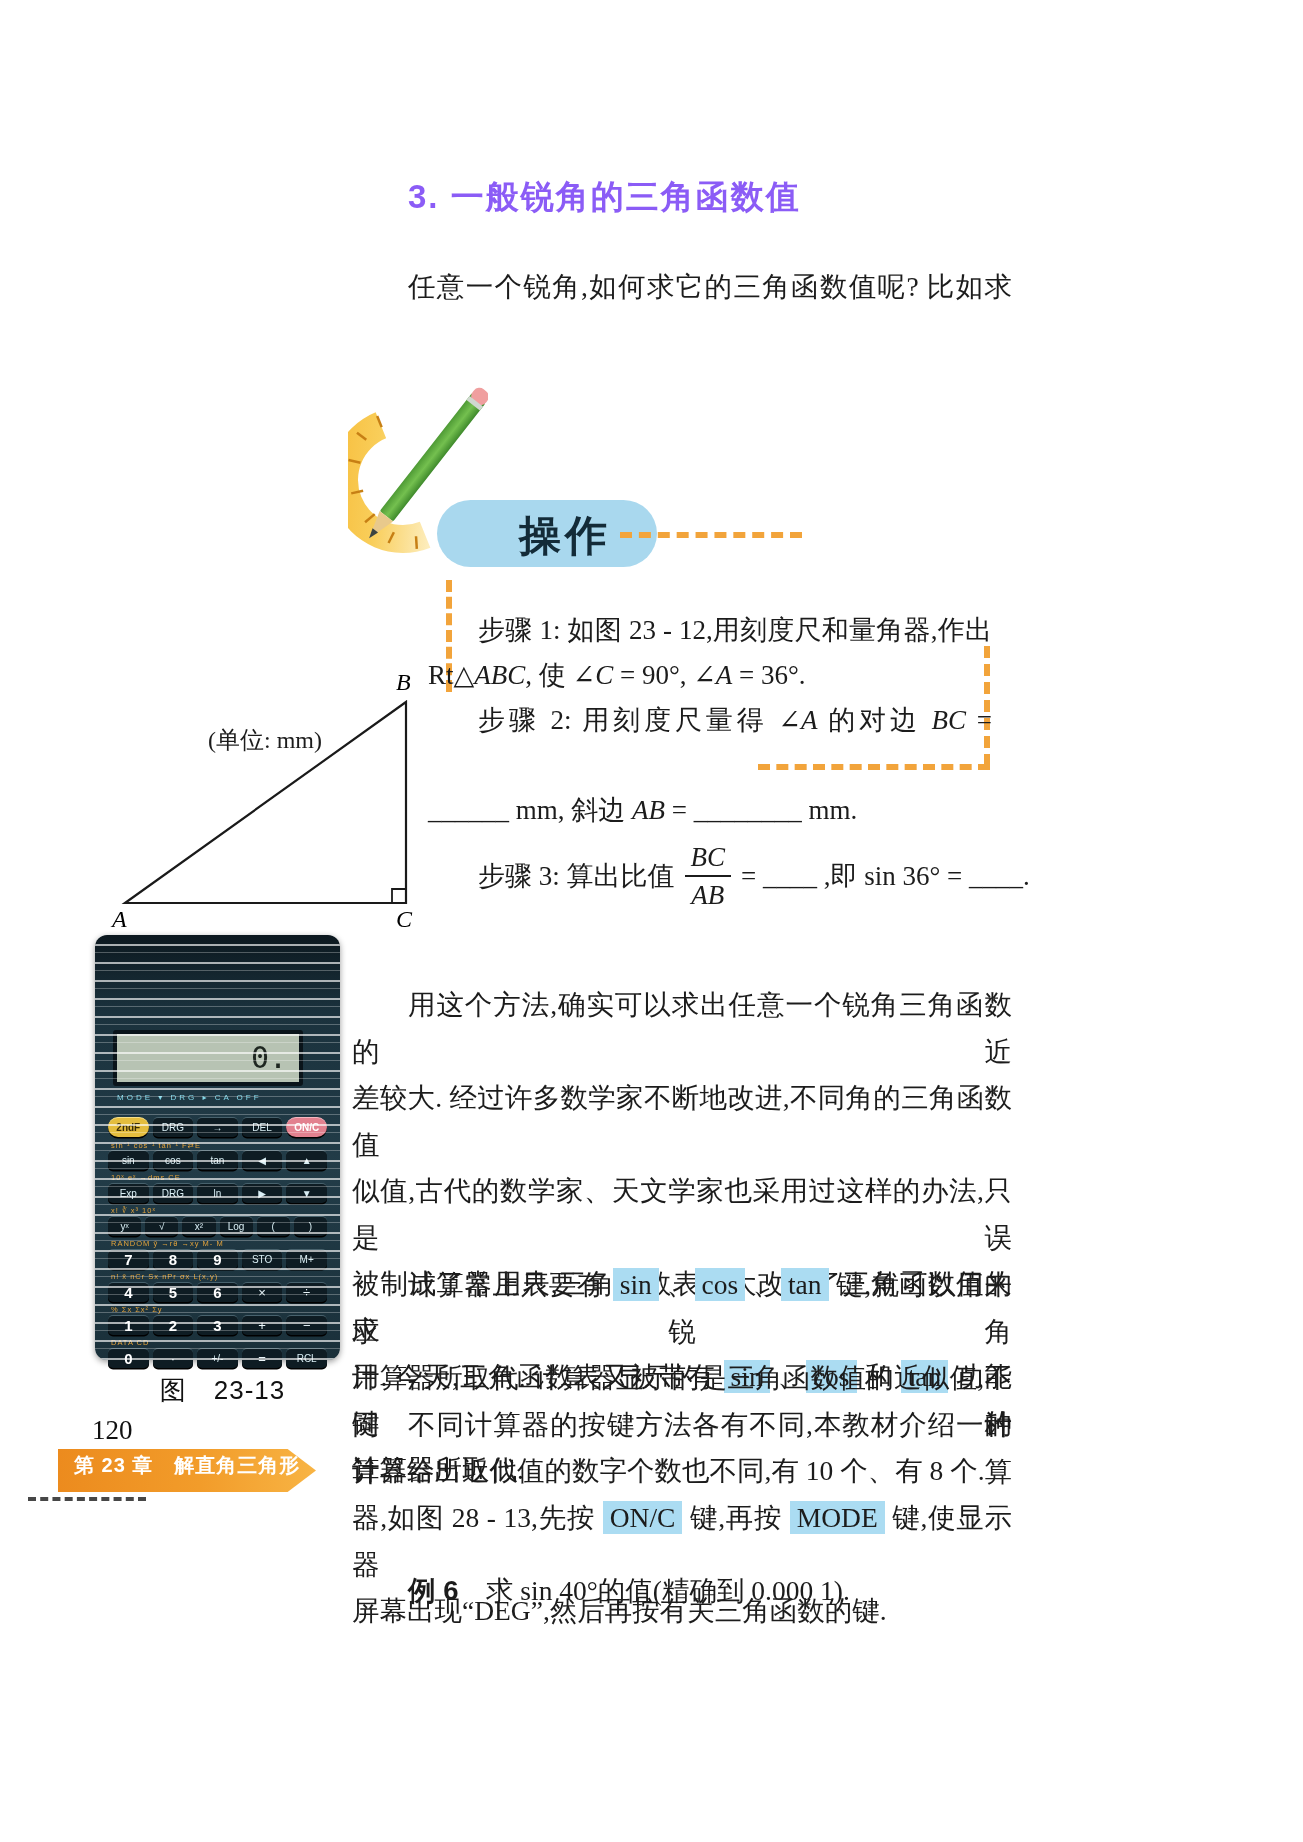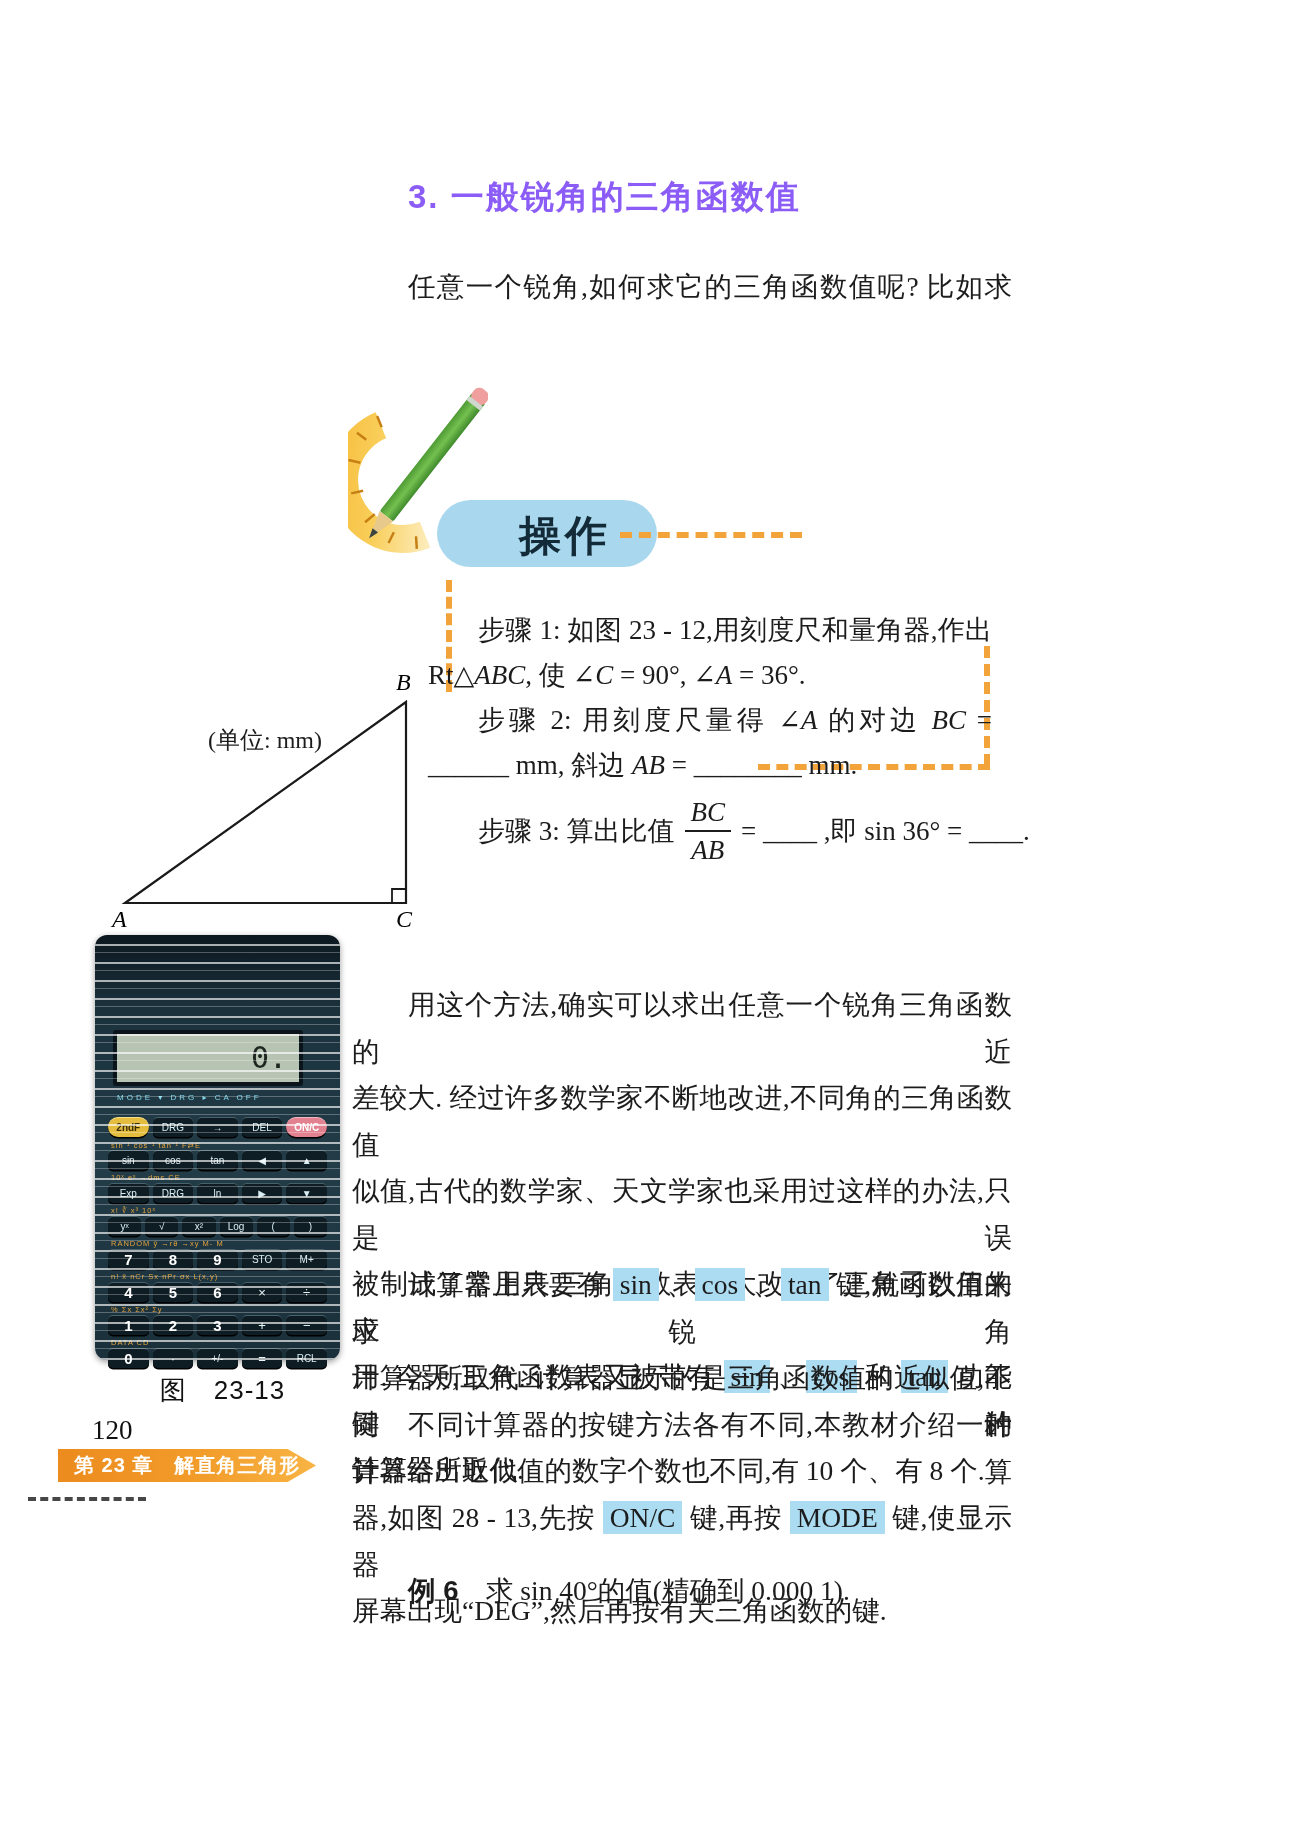--- a/index.html
+++ b/index.html
@@ -30,21 +30,21 @@
   }
   .badge-label {
     position:absolute; left:82px; top:8px;
     font-family:"Liberation Sans","DejaVu Sans",sans-serif;
     font-weight:bold; font-size:42px; letter-spacing:4px; color:#132b38;
   }
   .dash-h  { border-top:6px dashed #f2a43b; }
   .dash-v  { border-left:6px dashed #f2a43b; }
   .steps { left:428px; top:608px; width:564px; font-size:27px; line-height:45px; }
   .steps .ind1 { text-indent:50px; }
-  .blankline { letter-spacing:0; }
+  .blankline { letter-spacing:0;margin-top:45px; }
   .step3row { display:flex; align-items:center; margin-top:6px; height:74px; white-space:nowrap; }
   .frac { display:inline-block; text-align:center; vertical-align:middle; margin:0 10px; font-style:italic; }
   .frac .num { display:block; padding:0 6px 1px; border-bottom:2.5px solid #1c1c1c; line-height:34px; }
   .frac .den { display:block; padding:1px 6px 0; line-height:34px; }
 
   
   .fig-label { font-size:24px; }
   .fig-caption {
     font-family:"Liberation Sans","DejaVu Sans",sans-serif;
     font-size:26px; letter-spacing:1px; text-align:center; color:#111;
@@ -89,21 +89,21 @@
     display:flex; align-items:center; justify-content:center; white-space:nowrap;
   }
   .k.num { font-size:15px; font-weight:bold; color:#ffffff; }
   .k.op  { font-size:13px; color:#eaf6fa; }
   .k.yel { background:#e4bd3e; border-top-color:#f6e08a; color:#3a2c05; font-weight:bold; border-radius:10px; }
   .k.pnk { background:#e2818f; border-top-color:#f3b9c2; color:#fff; font-weight:bold; border-radius:10px; }
 
   
   .pagenum { font-size:27px; color:#111; }
   .banner {
-    position:absolute; left:58px; top:1449px; width:258px; height:33px;
+    position:absolute; left:58px; top:1449px; width:258px; height:43px;
     background:linear-gradient(90deg,#ec8b1e 0%,#f29c2a 55%,#f8b444 100%);
     clip-path:polygon(0 0,89% 0,100% 50%,89% 100%,0 100%);
     font-family:"Liberation Sans","DejaVu Sans",sans-serif;
     font-weight:bold; font-size:20px; color:#ffffff; line-height:33px; padding-left:16px;
     letter-spacing:1px;
   }
   .footdash { border-top:4px dashed #474747; }
 </style>
 </head>
 <body>

